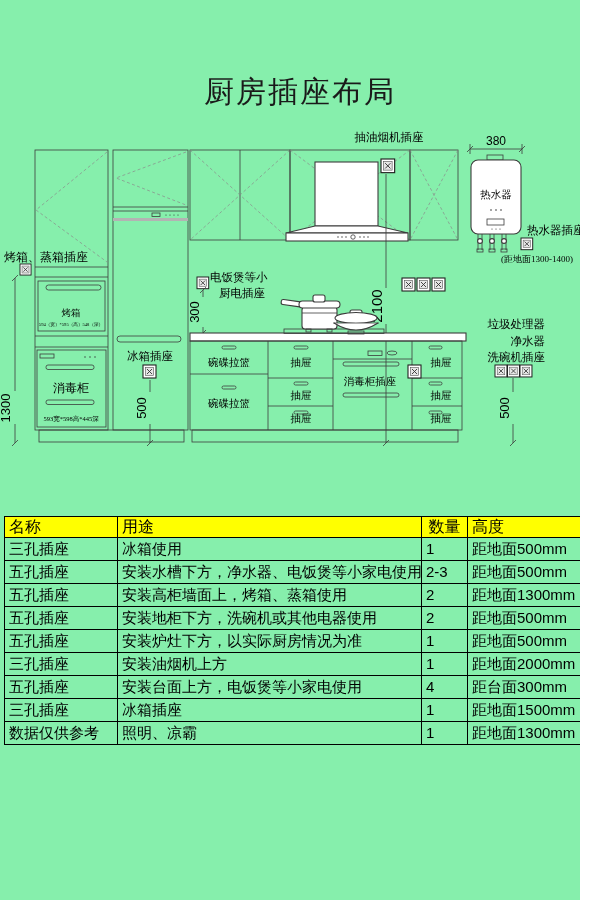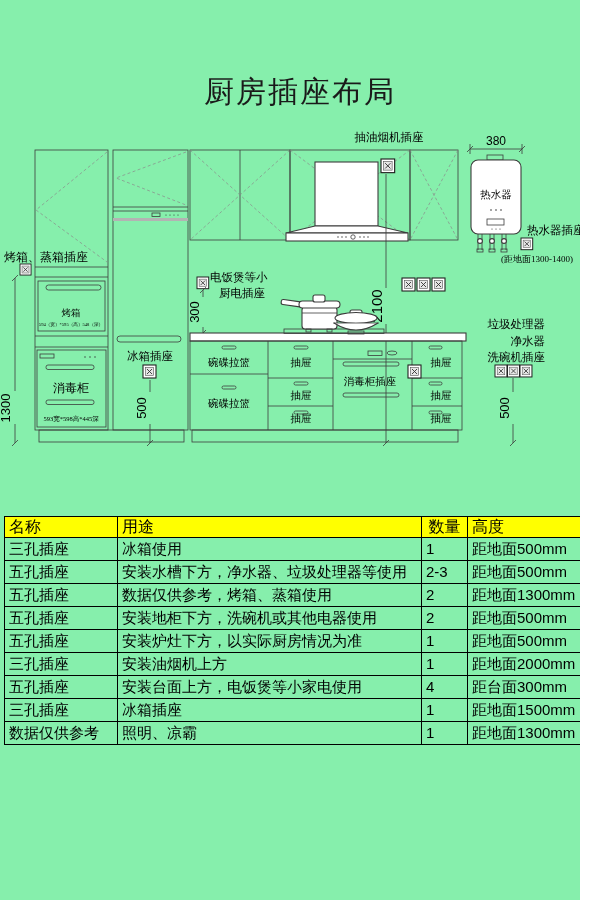--- a/index.html
+++ b/index.html
@@ -284,27 +284,27 @@
     </thead>
     <tbody>
       <tr>
         <td>三孔插座</td>
         <td>冰箱使用</td>
         <td class="qty">1</td>
         <td>距地面500mm</td>
       </tr>
       <tr>
         <td>五孔插座</td>
-        <td>安装水槽下方，净水器、垃圾处理器等使用</td>
+        <td>安装水槽下方，净水器、电饭煲等小家电使用</td>
         <td class="qty">2-3</td>
         <td>距地面500mm</td>
       </tr>
       <tr>
         <td>五孔插座</td>
-        <td>数据仅供参考，烤箱、蒸箱使用</td>
+        <td>安装高柜墙面上，烤箱、蒸箱使用</td>
         <td class="qty">2</td>
         <td>距地面1300mm</td>
       </tr>
       <tr>
         <td>五孔插座</td>
         <td>安装地柜下方，洗碗机或其他电器使用</td>
         <td class="qty">2</td>
         <td>距地面500mm</td>
       </tr>
       <tr>

